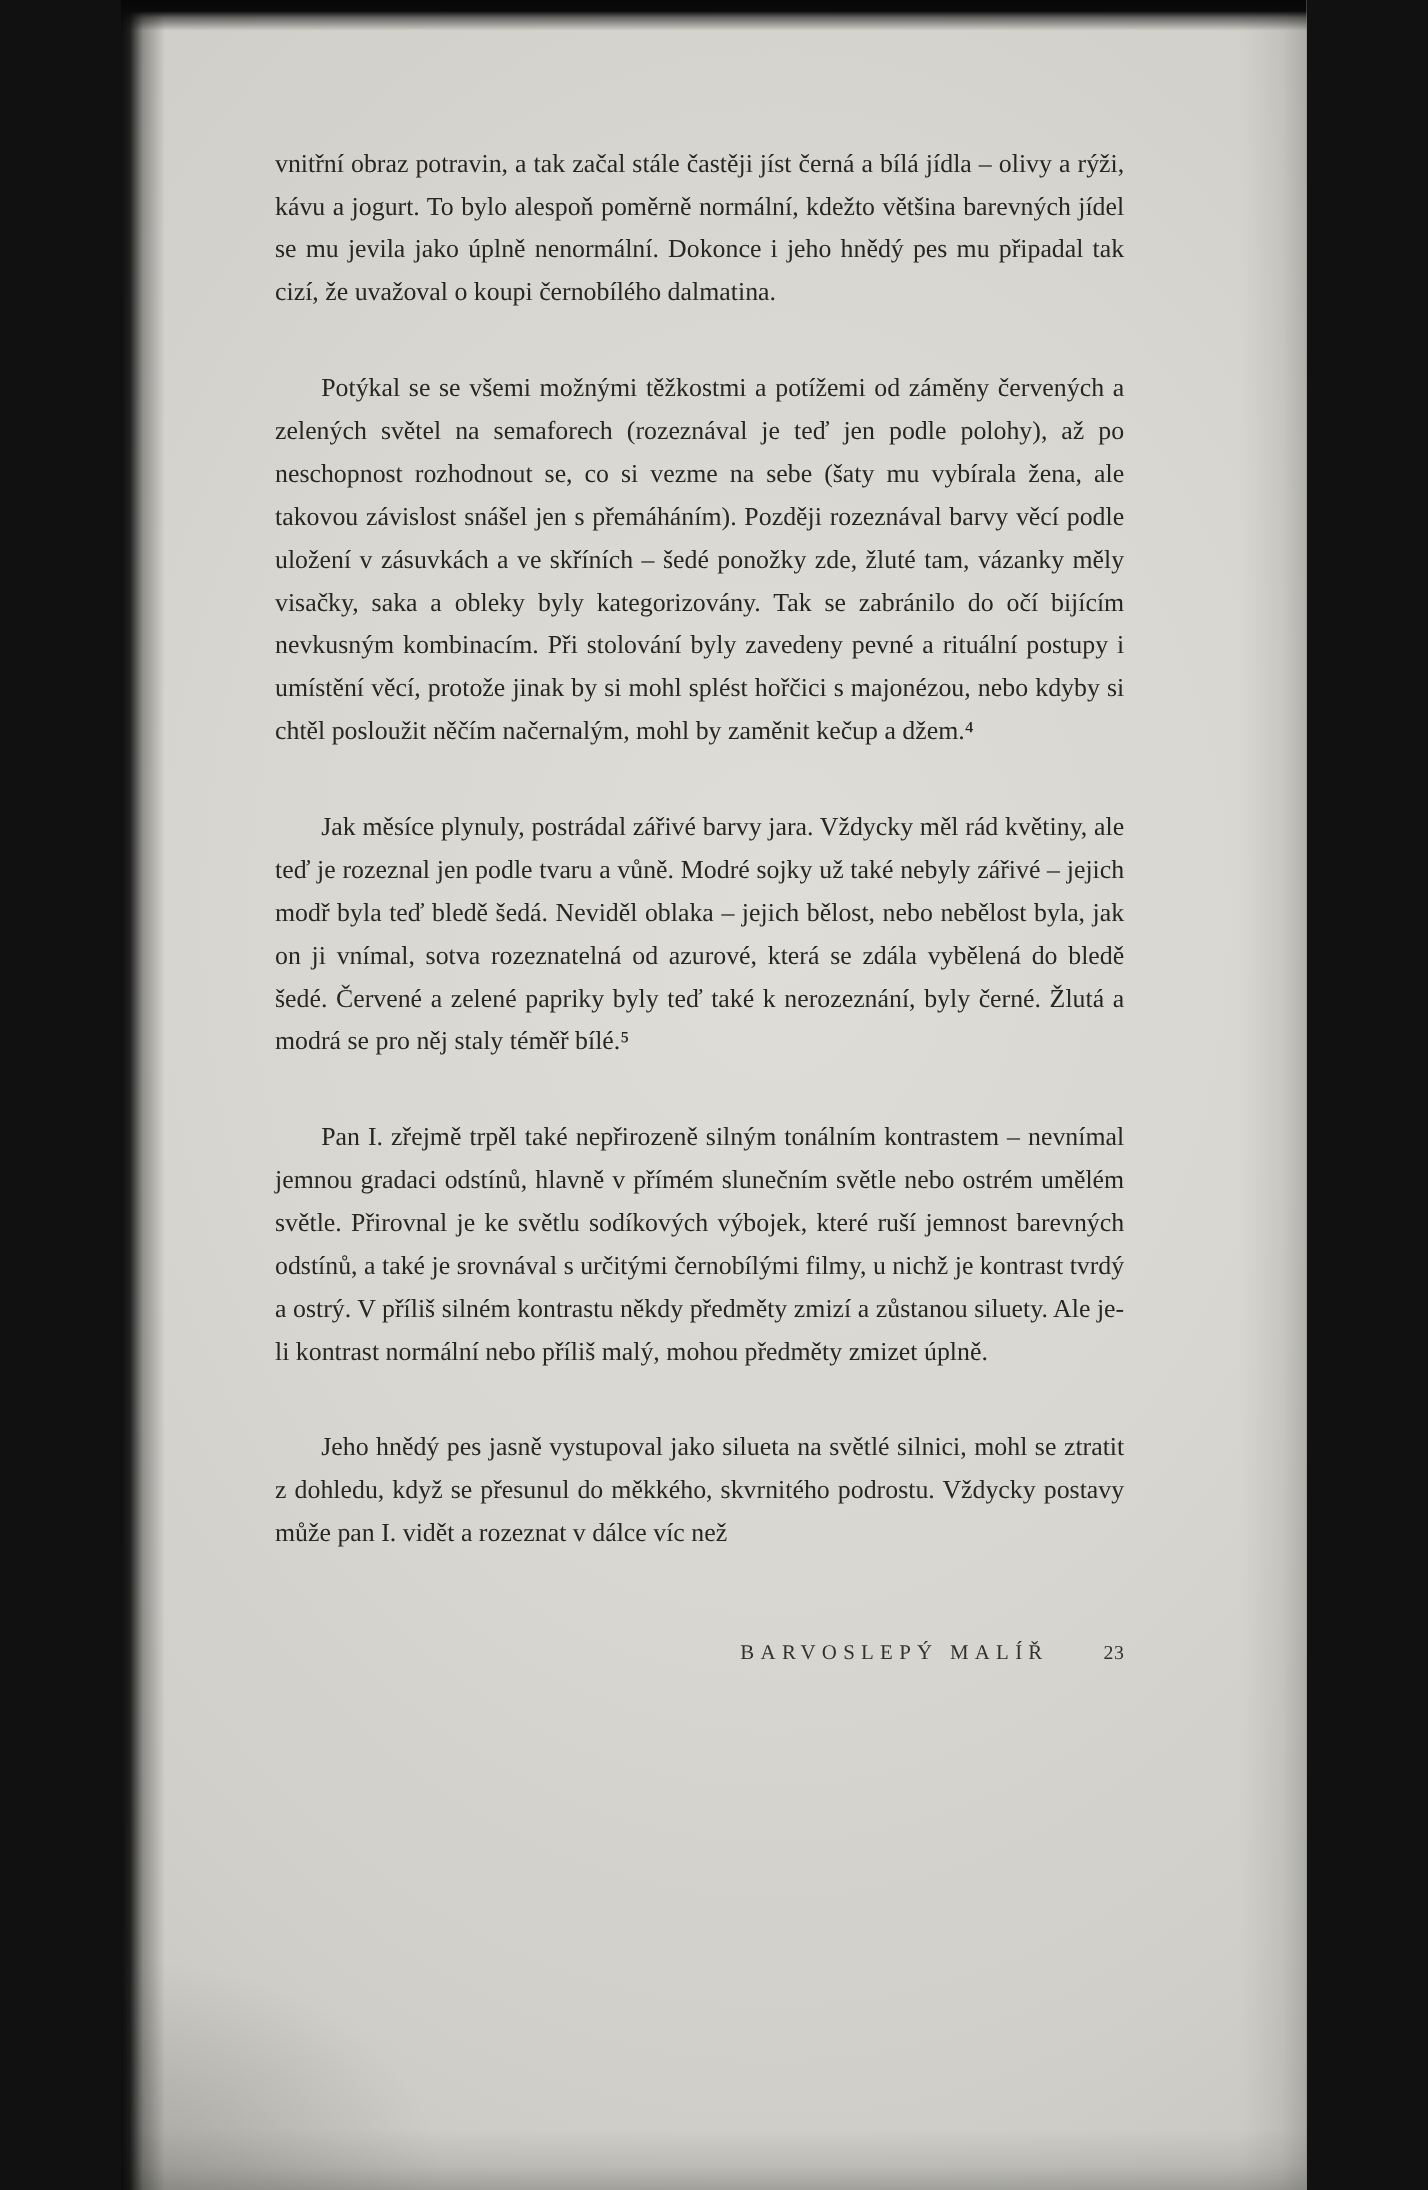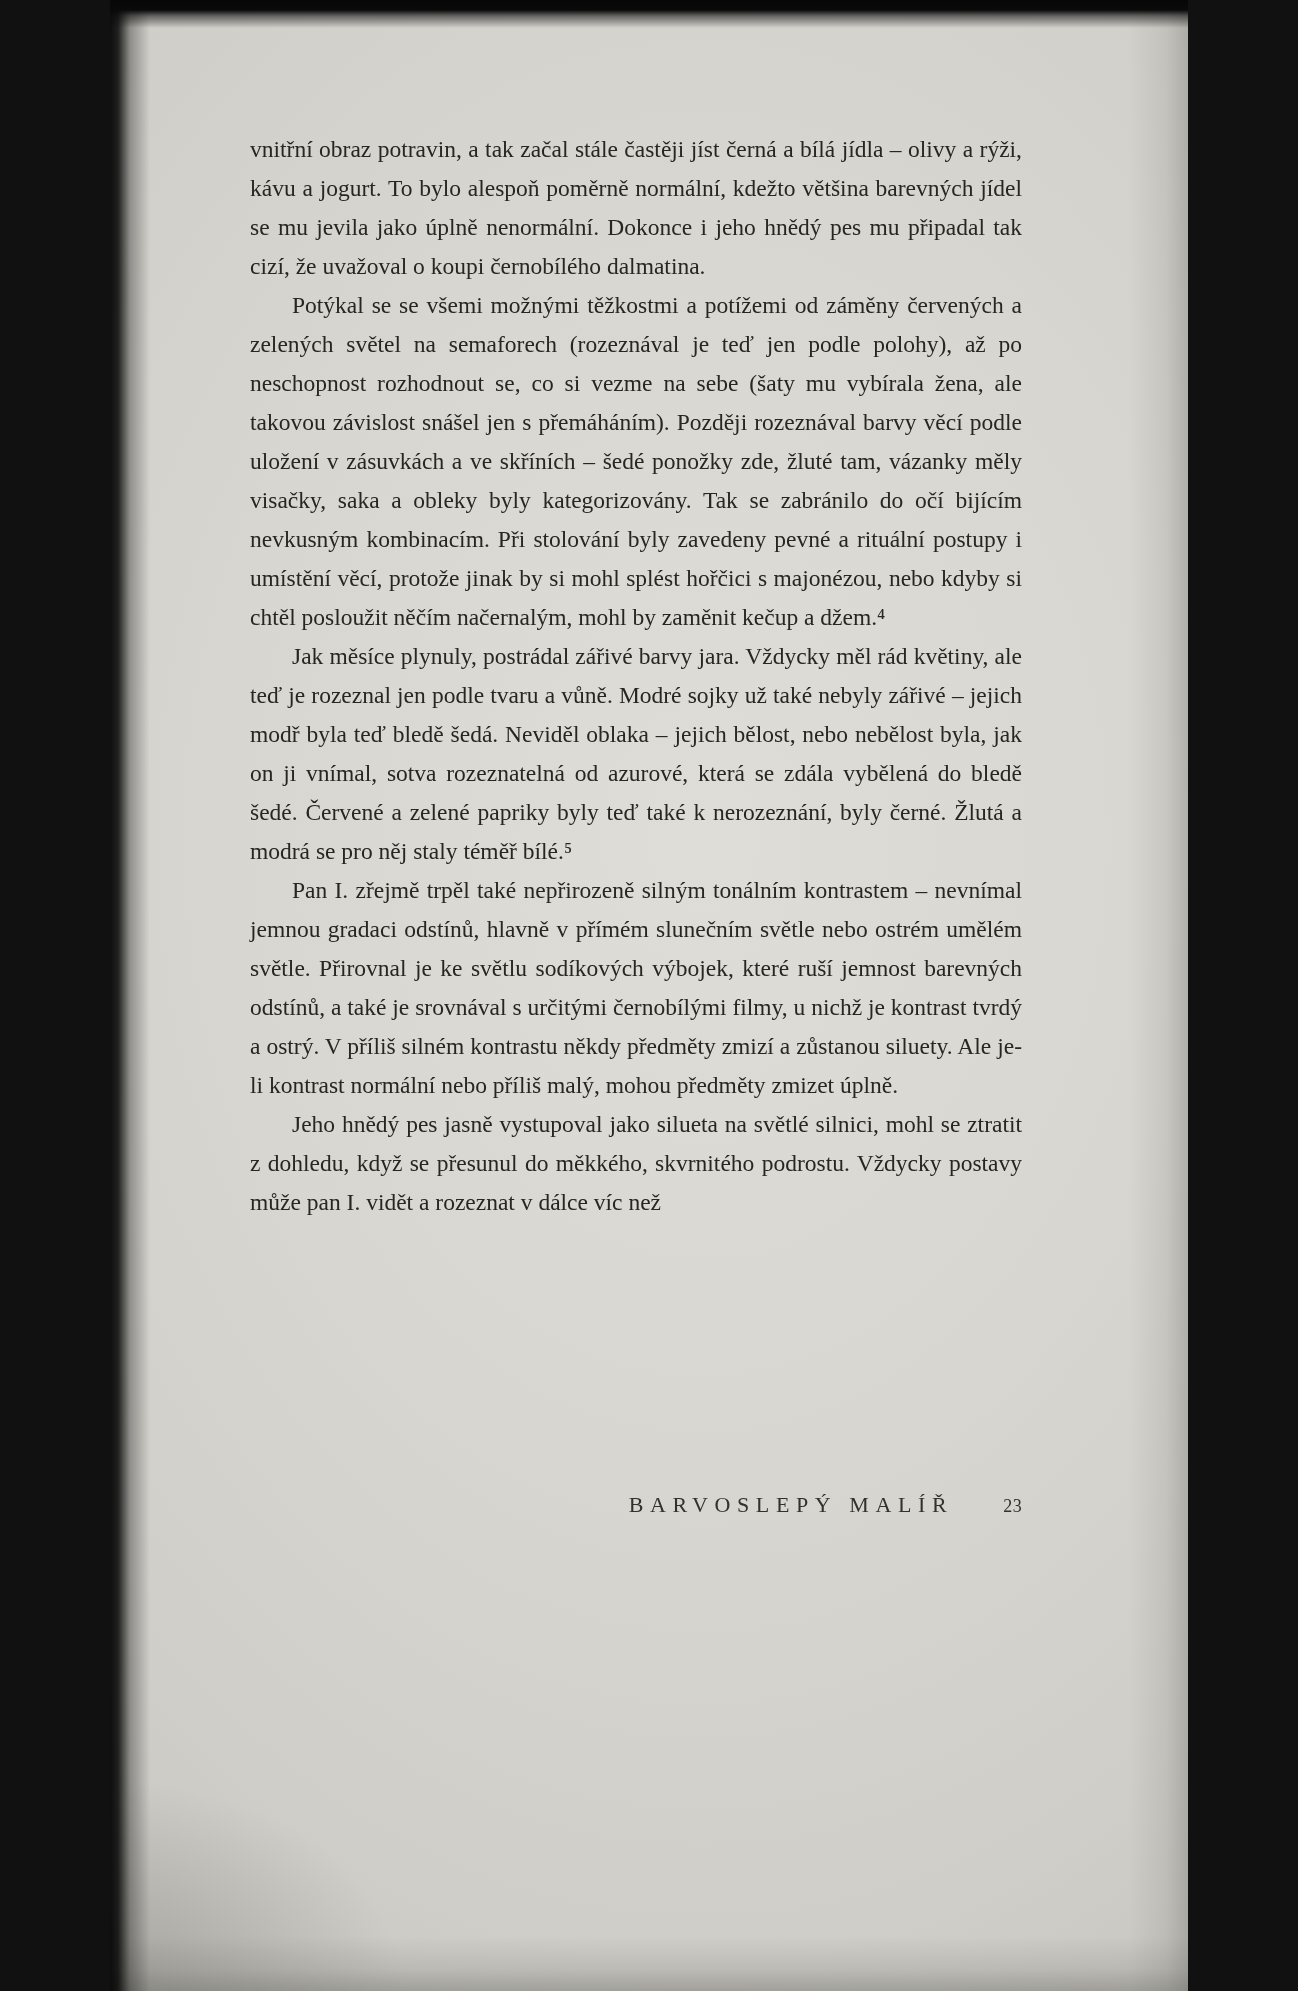--- a/index.html
+++ b/index.html
@@ -40,34 +40,35 @@
     font-size: 23.5px;
     line-height: 39px;
     text-align: justify;
   }
   .para {
     margin: 0;
     padding: 0;
   }
   .para.indent {
     text-indent: 42px;
+    margin-top: 48px;
   }
   .page-footer {
     position: absolute;
     left: 140px;
     top: 1492px;
     width: 772px;
     display: flex;
     justify-content: flex-end;
     align-items: baseline;
     gap: 50px;
     color: #33312b;
   }
   .running-title {
-    font-size: 22px;
+    font-size: 19px;
     letter-spacing: 0.30em;
     white-space: nowrap;
   }
   .page-number {
     font-size: 18px;
     letter-spacing: 0.02em;
   }
 </style>
 </head>
 <body>

